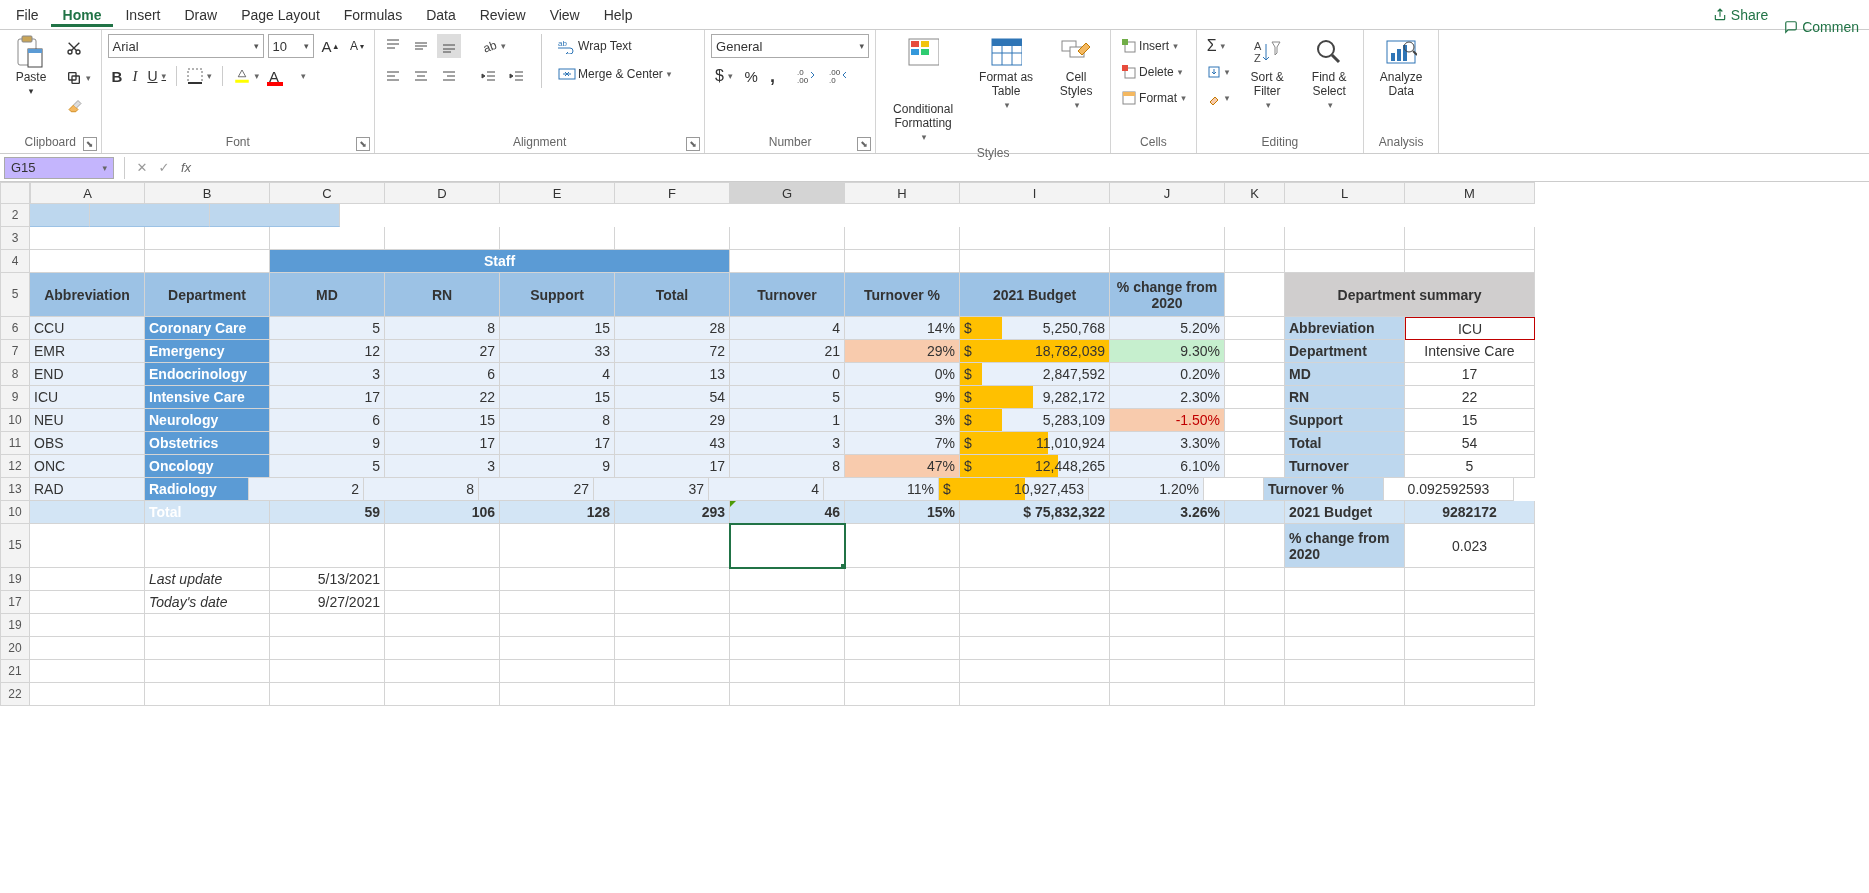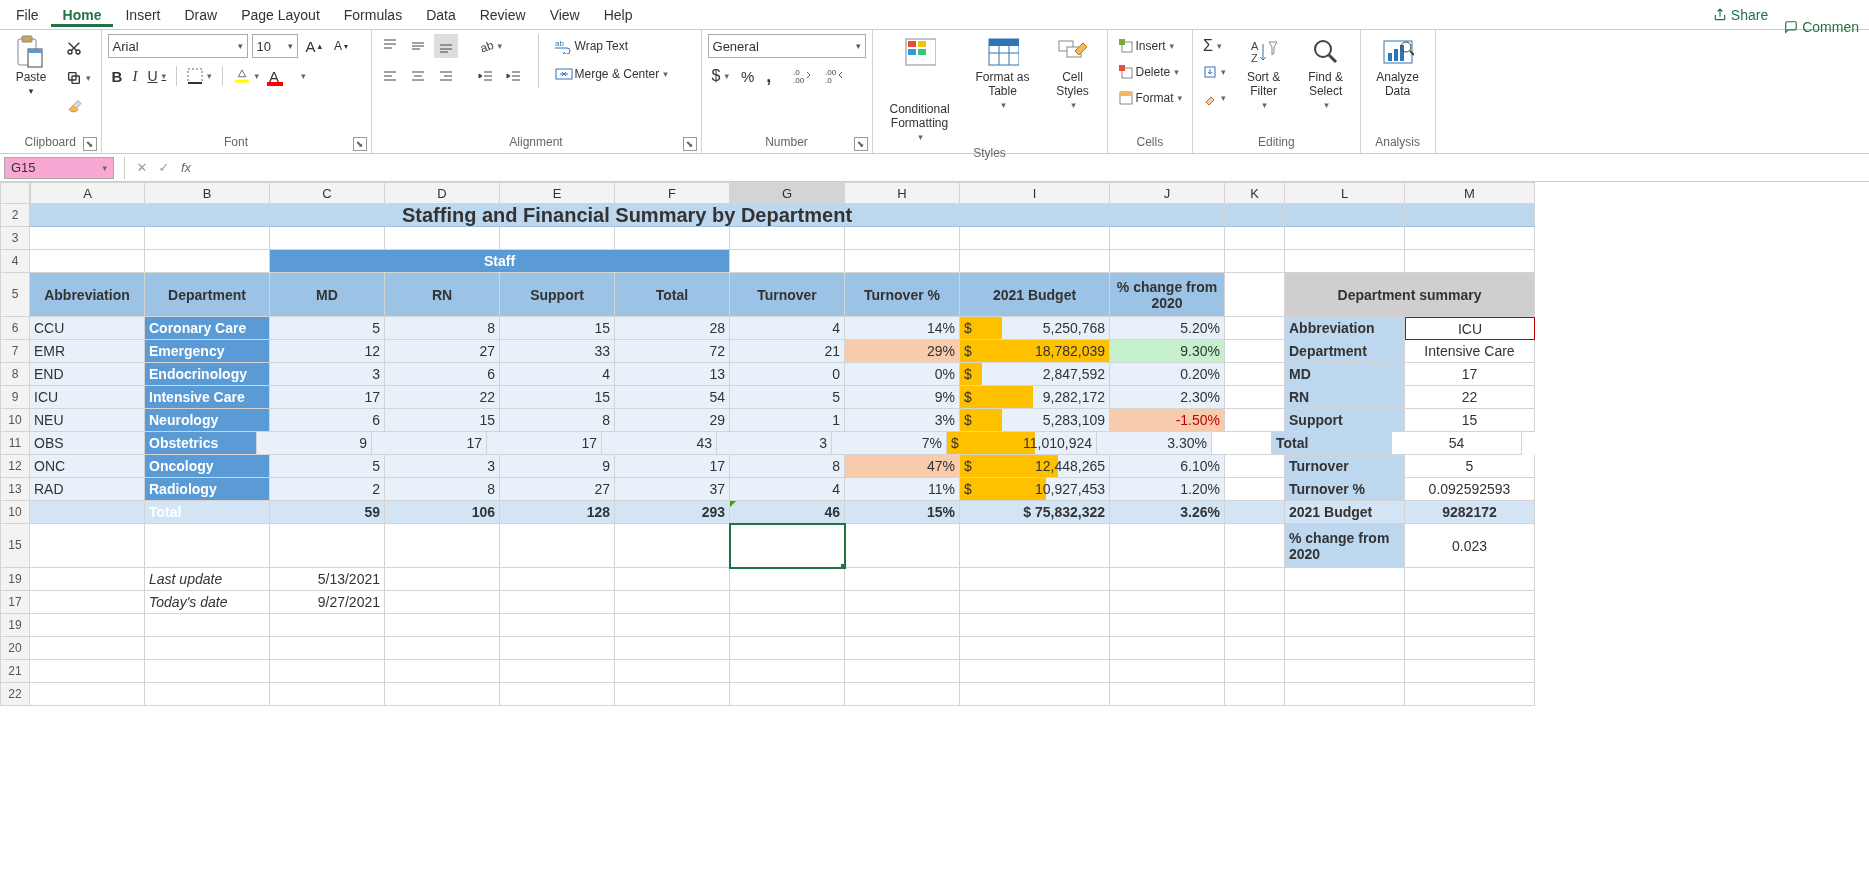--- a/index.html
+++ b/index.html
@@ -24,21 +24,21 @@
 .col { display:flex; flex-direction:column; gap:2px; }
 .row { display:flex; align-items:center; gap:4px; }
 .sbtn { padding:2px 4px; cursor:pointer; display:flex; align-items:center; gap:2px; font-size:12px; height:24px;}
 .dd::after { content:"▾"; font-size:9px; color:#666; margin-left:2px;}
 .combo { border:1px solid #aaa; height:24px; display:flex; align-items:center; padding:0 4px; background:#fff; font-size:13px; justify-content:space-between;}
 .combo .arrow { font-size:9px; color:#555; margin-left:4px;}
 svg { display:block; }
 
 
 .fbar { display:flex; align-items:center; height:28px; border-bottom:1px solid #ccc; background:#fff;}
-.namebox { width:110px; border:1px solid #aaa; height:22px; margin:0 4px; display:flex; align-items:center; padding:0 6px; justify-content:space-between; background:#f9a8d4;}
+.namebox { width:110px; border:1px solid #aaa; height:22px; margin:0 4px; display:flex; align-items:center; padding:0 6px; justify-content:space-between; background:#c4b5fd;}
 .fbar .sep { width:1px; background:#ccc; height:22px; margin:0 6px;}
 .fbar .fbtn { width:22px; height:22px; display:flex; align-items:center; justify-content:center; color:#999; cursor:pointer;}
 .fbar .fx { font-style:italic; color:#666; font-size:13px;}
 .fbar input { flex:1; border:none; outline:none; height:22px; padding:0 6px; font-size:13px;}
 
 
 .grid-wrap { position:relative; }
 .col-headers { display:flex; margin-left:30px; }
 .ch { border:1px solid #d4d4d4; border-left:none; background:#f3f3f3; text-align:center; font-size:13px; height:22px; line-height:22px; color:#333;}
 .ch:first-child{border-left:1px solid #d4d4d4;}
@@ -144,21 +144,21 @@
             </svg>
           </div>
       </div>
     </div>
     <div class="group-label"><span>Clipboard</span><span class="launcher">⬊</span></div>
   </div>
 
   <div class="group" style="min-width:270px;">
     <div class="group-body col" style="gap:6px;">
       <div class="row">
-        <div class="combo" style="width:140px;">
+        <div class="combo" style="width:156px;">
             <span>Arial</span>
             <span class="arrow">▾</span>
           </div>
         <div class="combo" style="width:46px;">
             <span>10</span>
             <span class="arrow">▾</span>
           </div>
         <div class="sbtn" style="font-size:15px;">A<sup style="font-size:9px;">▴</sup></div>
         <div class="sbtn" style="font-size:12px;">A<sup style="font-size:8px;">▾</sup></div>
       </div>
@@ -462,21 +462,20 @@
       <div class="ch" style="width: 115px;">H</div>
       <div class="ch" style="width: 150px;">I</div>
       <div class="ch" style="width: 115px;">J</div>
       <div class="ch" style="width: 60px;">K</div>
       <div class="ch" style="width: 120px;">L</div>
       <div class="ch" style="width: 130px;">M</div>
     </div>
   <div class="rows" id="gridrows">
       <div class="gr title-row">
         <div class="rh">2</div>
-        <div class="cell " style="width: 1195px;">Staffing and Financial Summary by Department</div>
         <div class="cell " style="width: 60px;"></div>
         <div class="cell " style="width: 120px;"></div>
         <div class="cell " style="width: 130px;"></div>
       </div>
       <div class="gr">
         <div class="rh">3</div>
         <div class="cell " style="width: 115px;"></div>
         <div class="cell " style="width: 125px;"></div>
         <div class="cell " style="width: 115px;"></div>
         <div class="cell " style="width: 115px;"></div>
@@ -614,21 +613,21 @@
           <span class="val">5,283,109</span>
         </div>
         <div class="cell red-fill r pct-red" style="width: 115px;">-1.50%</div>
         <div class="cell " style="width: 60px;"></div>
         <div class="cell summary-lbl" style="width: 120px;">Support</div>
         <div class="cell c" style="width: 130px;">15</div>
       </div>
       <div class="gr">
         <div class="rh">11</div>
         <div class="cell nrow" style="width: 115px;">OBS</div>
-        <div class="cell dept" style="width: 112px;">Obstetrics</div>
+        <div class="cell dept" style="width: 125px;">Obstetrics</div>
         <div class="cell nrow r" style="width: 115px;">9</div>
         <div class="cell nrow r" style="width: 115px;">17</div>
         <div class="cell nrow r" style="width: 115px;">17</div>
         <div class="cell nrow r" style="width: 115px; text-align: right;">43</div>
         <div class="cell nrow r" style="width: 115px;">3</div>
         <div class="cell nrow r" style="width: 115px;">7%</div>
         <div class="cell budget-cell nrow" style="width: 150px;">
           <div class="budget-bar" style="width: 59%;"></div>
           <span class="dollar">$</span>
           <span class="val">11,010,924</span>
@@ -654,21 +653,21 @@
           <span class="val">12,448,265</span>
         </div>
         <div class="cell nrow r" style="width: 115px;">6.10%</div>
         <div class="cell " style="width: 60px;"></div>
         <div class="cell summary-lbl" style="width: 120px;">Turnover</div>
         <div class="cell c" style="width: 130px;">5</div>
       </div>
       <div class="gr">
         <div class="rh">13</div>
         <div class="cell nrow" style="width: 115px;">RAD</div>
-        <div class="cell dept" style="width: 125px; text-align: right;">Radiology</div>
+        <div class="cell dept" style="width: 104px; text-align: right;">Radiology</div>
         <div class="cell nrow r" style="width: 115px;">2</div>
         <div class="cell nrow r" style="width: 115px;">8</div>
         <div class="cell nrow r" style="width: 115px;">27</div>
         <div class="cell nrow r" style="width: 115px;">37</div>
         <div class="cell nrow r" style="width: 115px;">4</div>
         <div class="cell nrow r" style="width: 115px;">11%</div>
         <div class="cell budget-cell nrow" style="width: 150px;">
           <div class="budget-bar" style="width: 58%;"></div>
           <span class="dollar">$</span>
           <span class="val">10,927,453</span>

